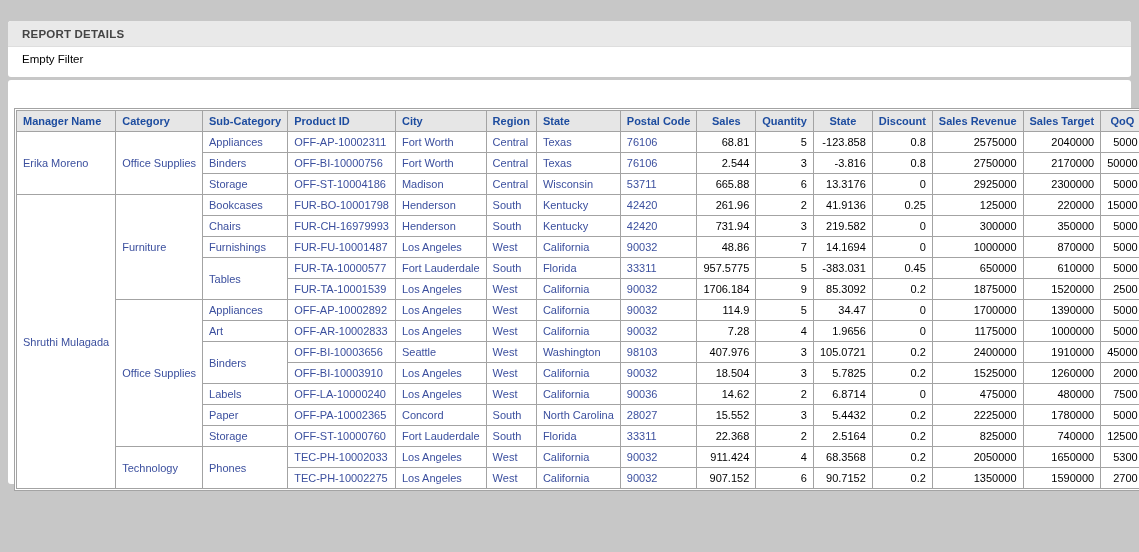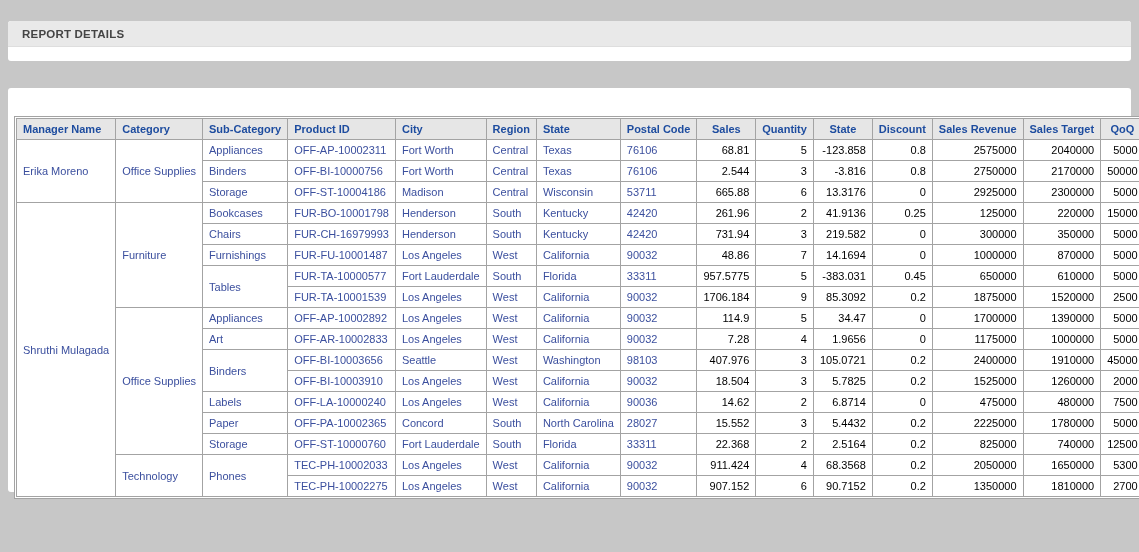--- a/index.html
+++ b/index.html
@@ -15,21 +15,21 @@
     font-family:"Liberation Sans","DejaVu Sans",sans-serif;
   }
   .panel{position:absolute;left:8px;width:1123px;background:var(--panel-bg);border-radius:3px;}
   .panel-top{top:21px;}
   .panel-header{
     background:var(--bar-bg);color:var(--title-text);
     font-size:11.5px;font-weight:bold;letter-spacing:.2px;
     padding:7px 14px 6px;border-bottom:1px solid #dedede;border-radius:3px 3px 0 0;
   }
   .panel-body{padding:5px 14px 9px;font-size:11.5px;color:#000;line-height:1.35;border-radius:0 0 3px 3px;}
-  .panel-grid{top:88px;height:404px;}
+  .panel-grid{top:80px;height:404px;}
   .table-frame{
     position:absolute;left:6px;top:28px;
     border:1px solid var(--grid-border);padding:1px;background:#fff;
   }
   table{border-collapse:collapse;table-layout:fixed;}
   th,td{
     border:1px solid var(--grid-border);
     height:21px;padding:0 6px;font-size:11px;
     white-space:nowrap;overflow:hidden;vertical-align:middle;
   }
@@ -37,20 +37,21 @@
   th.metric{text-align:center;}
   td.attr{color:var(--attr-text);text-align:left;}
   td.metric{color:var(--metric-text);text-align:right;}
 </style>
 </head>
 <body>
 
 <div class="panel panel-top">
   <div class="panel-header">REPORT DETAILS</div>
   <div class="panel-body">
+    <div>Empty Filter</div>
   </div>
 </div>
 
 <div class="panel panel-grid">
   <div class="table-frame">
     <table>
       <colgroup id="cols">
           <col style="width: 90px;">
           <col style="width: 90px;">
           <col style="width: 81px;">
@@ -335,19 +336,19 @@
             <td class="attr">TEC-PH-10002275</td>
             <td class="attr">Los Angeles</td>
             <td class="attr">West</td>
             <td class="attr">California</td>
             <td class="attr">90032</td>
             <td class="metric">907.152</td>
             <td class="metric">6</td>
             <td class="metric">90.7152</td>
             <td class="metric">0.2</td>
             <td class="metric">1350000</td>
-            <td class="metric">1810000</td>
+            <td class="metric">1590000</td>
             <td class="metric">2700</td>
           </tr>
         </tbody>
     </table>
   </div>
 </div>
 
 </body></html>

